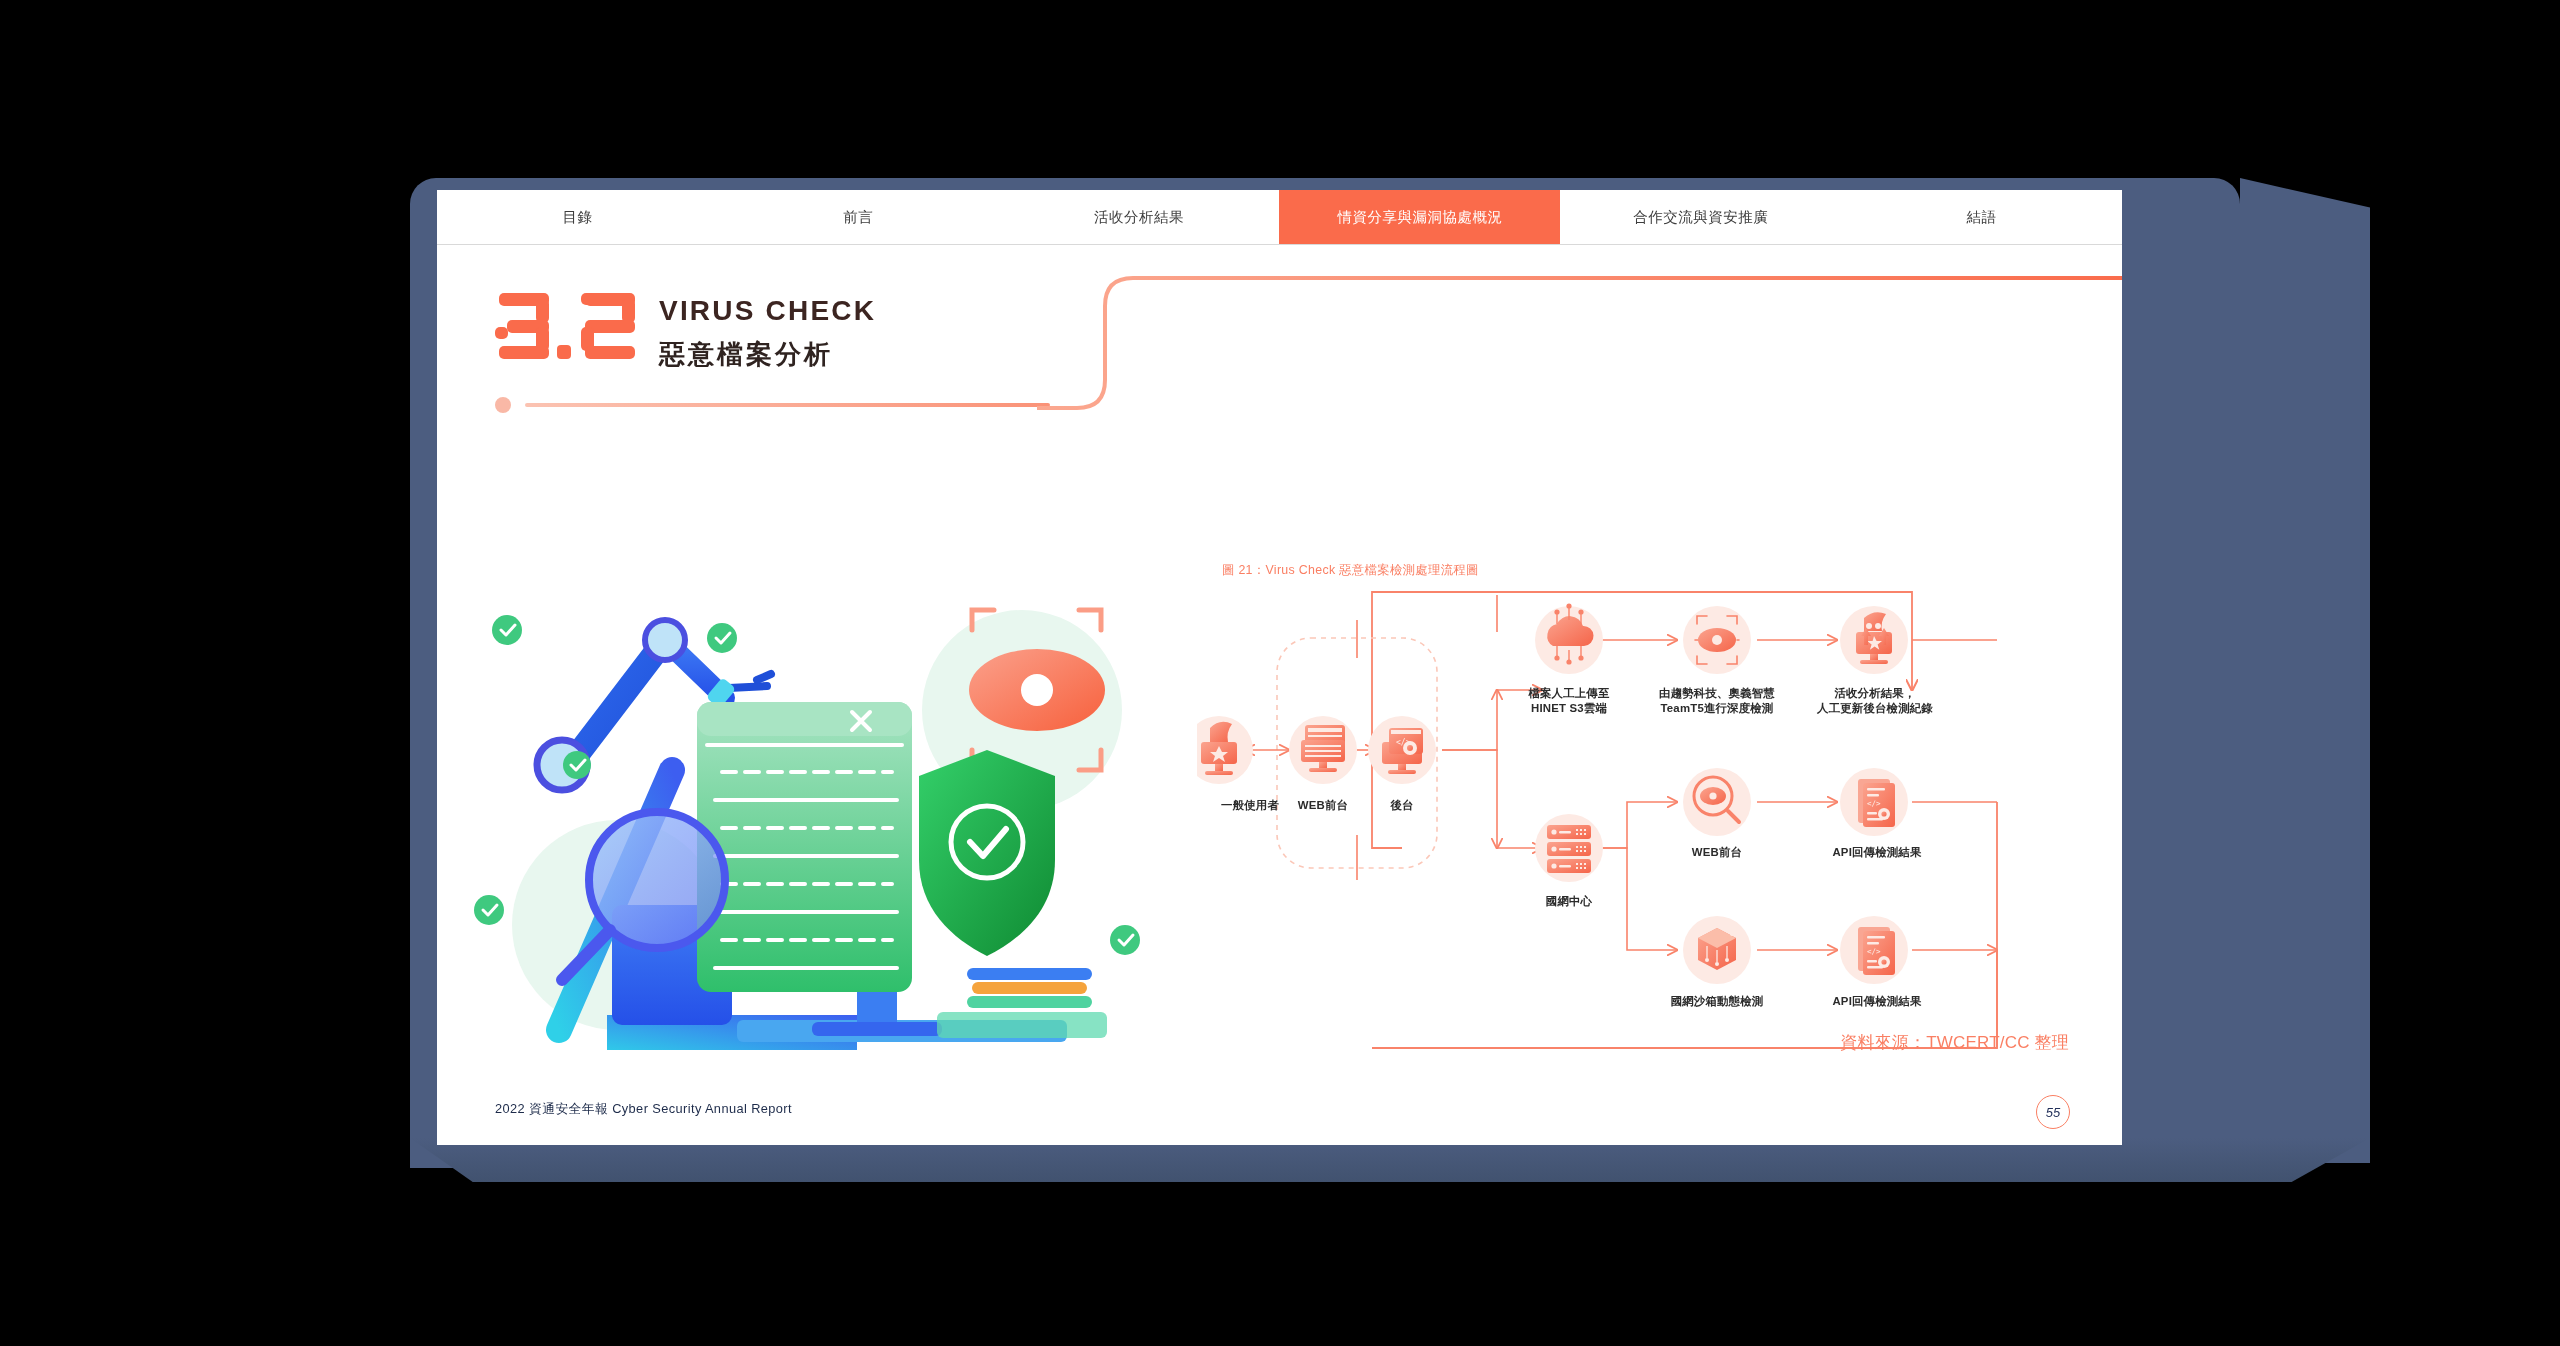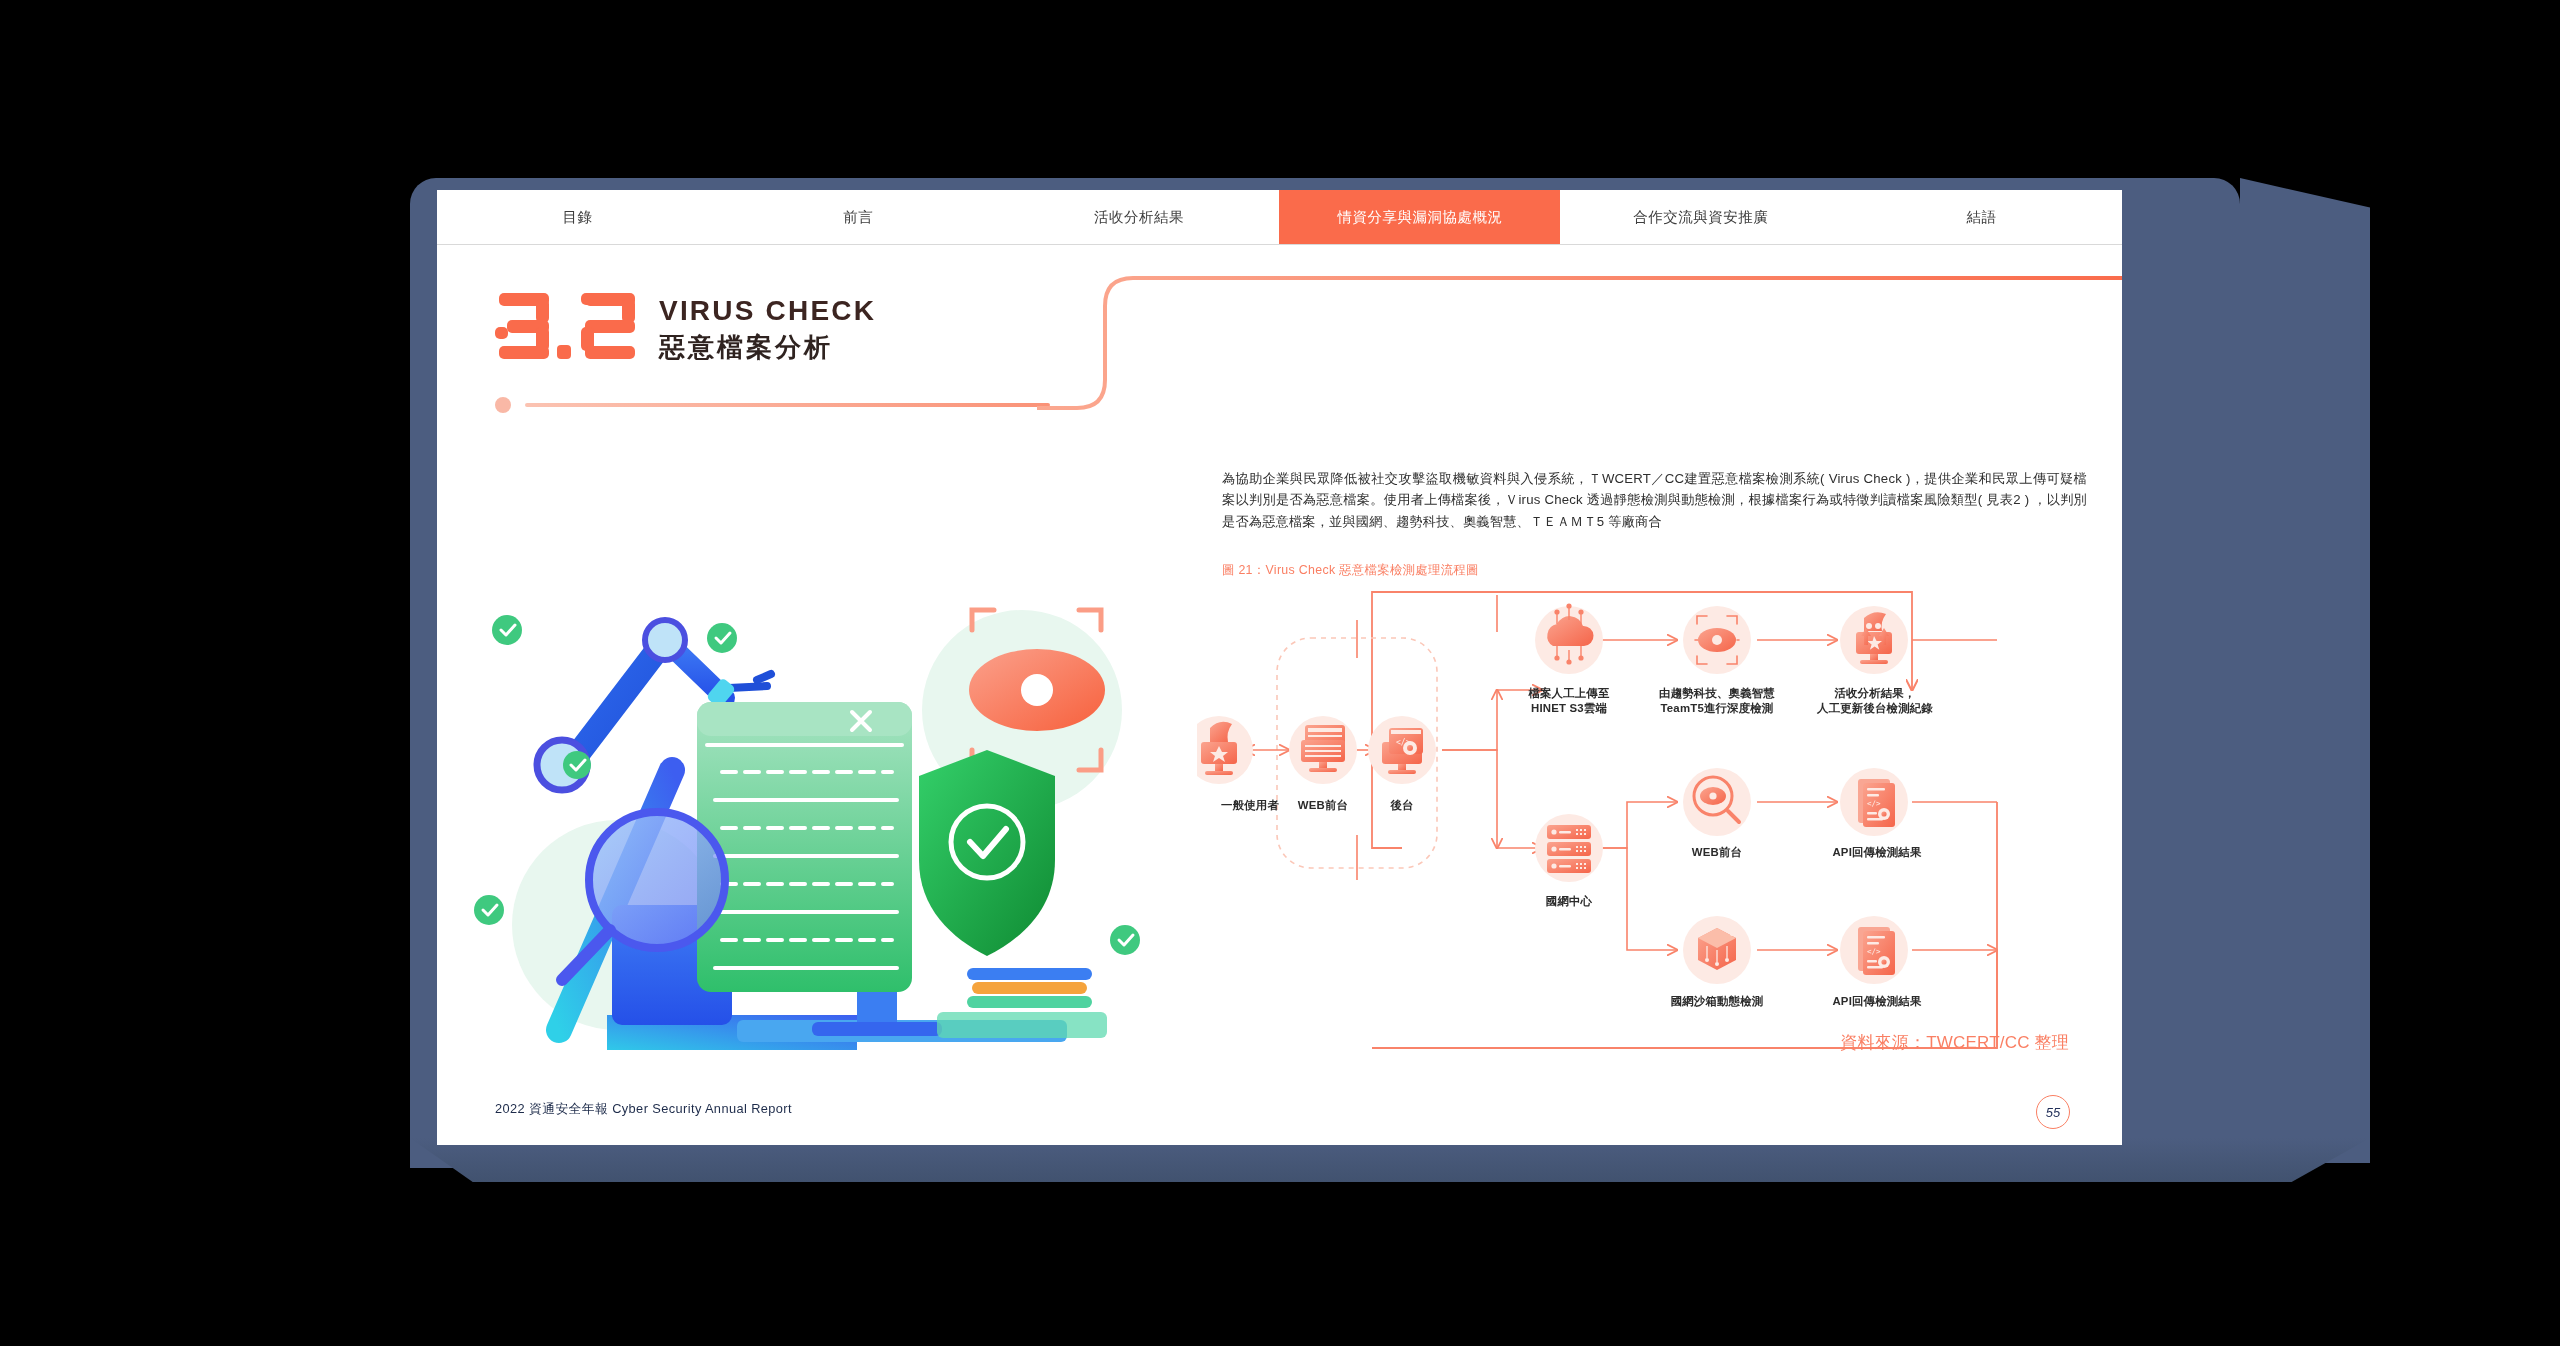--- a/index.html
+++ b/index.html
@@ -81,21 +81,21 @@
   .seg.v { width: 13px; }
   #seg-dot { width: 14px; height: 14px; background: #fa6b4b; border-radius: 4px; align-self: flex-end; margin: 0 4px 0 2px; }
 
   #title-text { padding-top: 2px; }
   #title-en {
     font-size: 28px; font-weight: bold; color: #3c2521;
     letter-spacing: 2.2px; line-height: 1.15;
   }
   #title-zh {
     font-size: 26px; font-weight: bold; color: #2f2320;
-    letter-spacing: 3px; margin-top: 3px;
+    letter-spacing: 3px; margin-top: 10px;
   }
 
   
   #divider-dot {
     position: absolute; left: 58px; top: 207px;
     width: 16px; height: 16px; border-radius: 50%;
     background: #f9b8a6;
   }
   #divider-line {
     position: absolute; left: 88px; top: 213px;
@@ -224,21 +224,20 @@
     <svg id="elbow" viewBox="0 0 1100 145" fill="none">
       <defs>
         <linearGradient id="elbGrad" x1="0" y1="0" x2="1" y2="0">
           <stop offset="0" stop-color="#fba890"></stop>
             <stop offset="1" stop-color="#fa6b4b"></stop>
         </linearGradient>
       </defs>
       <path d="M0 140 H 40 Q 68 140 68 112 V 38 Q 68 10 96 10 H 1100" stroke="url(#elbGrad)" stroke-width="4" fill="none" stroke-linecap="round"></path>
     </svg>
 
-    <div id="paragraph">為協助企業與民眾降低被社交攻擊盜取機敏資料與入侵系統，ＴWCERT／CC建置惡意檔案檢測系統( Virus  Check )，提供企業和民眾上傳可疑檔案以判別是否為惡意檔案。使用者上傳檔案後，Ｖirus  Check  透過靜態檢測與動態檢測，根據檔案行為或特徵判讀檔案風險類型( 見表2 ) ，以判別是否為惡意檔案，並與國網、趨勢科技、奧義智慧、ＴＥＡＭＴ5 等廠商合</div>
     <div id="fig-caption">圖 21：Virus Check 惡意檔案檢測處理流程圖</div>
 
     <svg id="illus" viewBox="0 0 700 490" fill="none">
       <defs>
         <linearGradient id="gBlue" x1="0" y1="0" x2="1" y2="1">
           <stop offset="0" stop-color="#2f6cf0"></stop>
             <stop offset="1" stop-color="#1f4fd8"></stop>
         </linearGradient>
         <linearGradient id="gBlue2" x1="0" y1="0" x2="0" y2="1">
           <stop offset="0" stop-color="#3f7df5"></stop>

